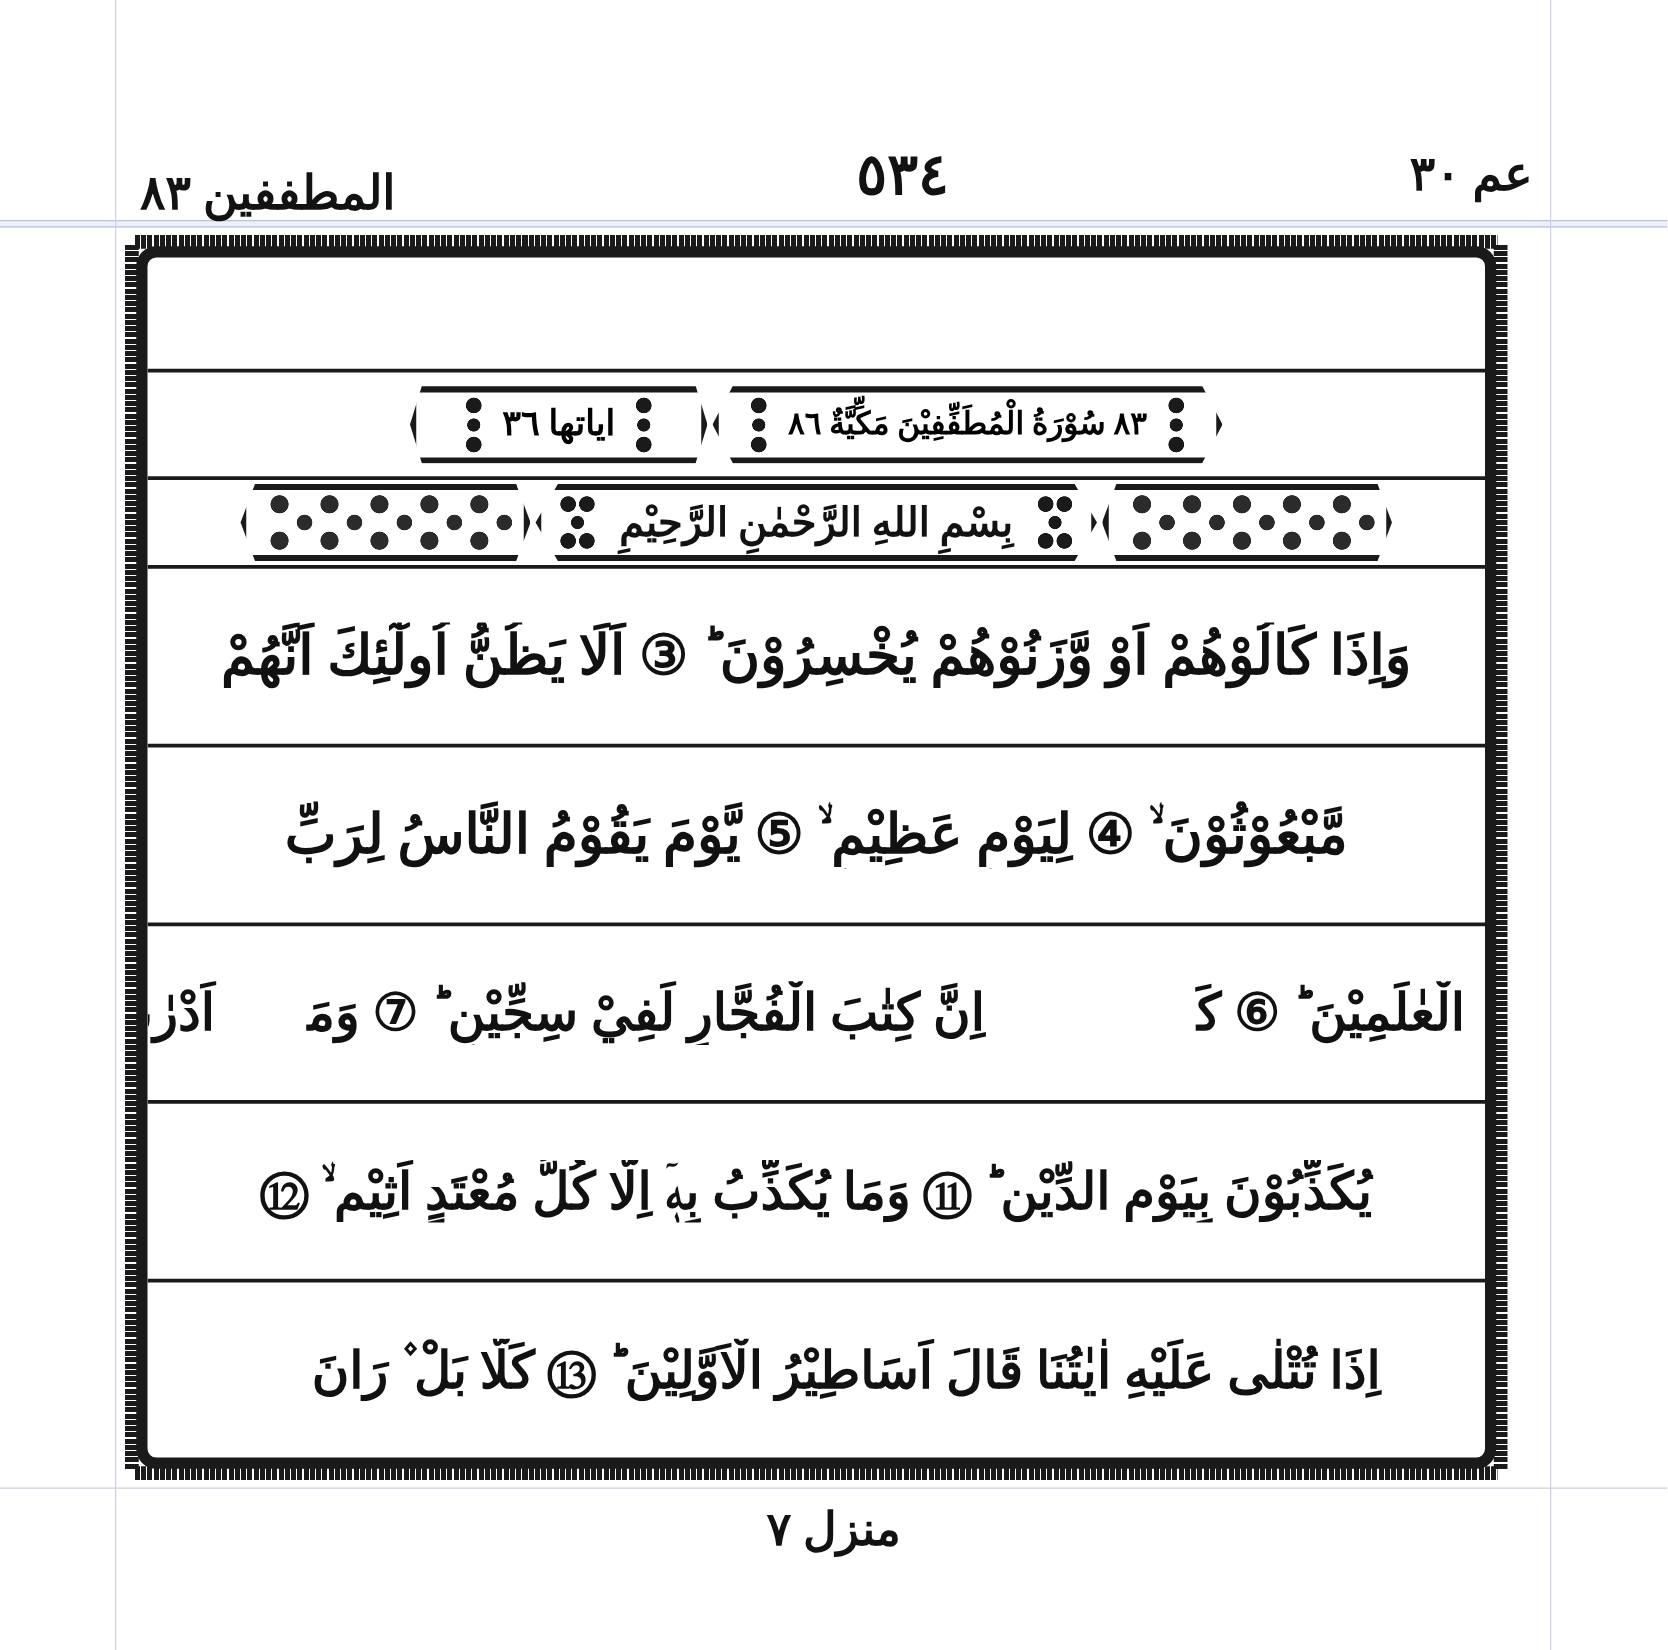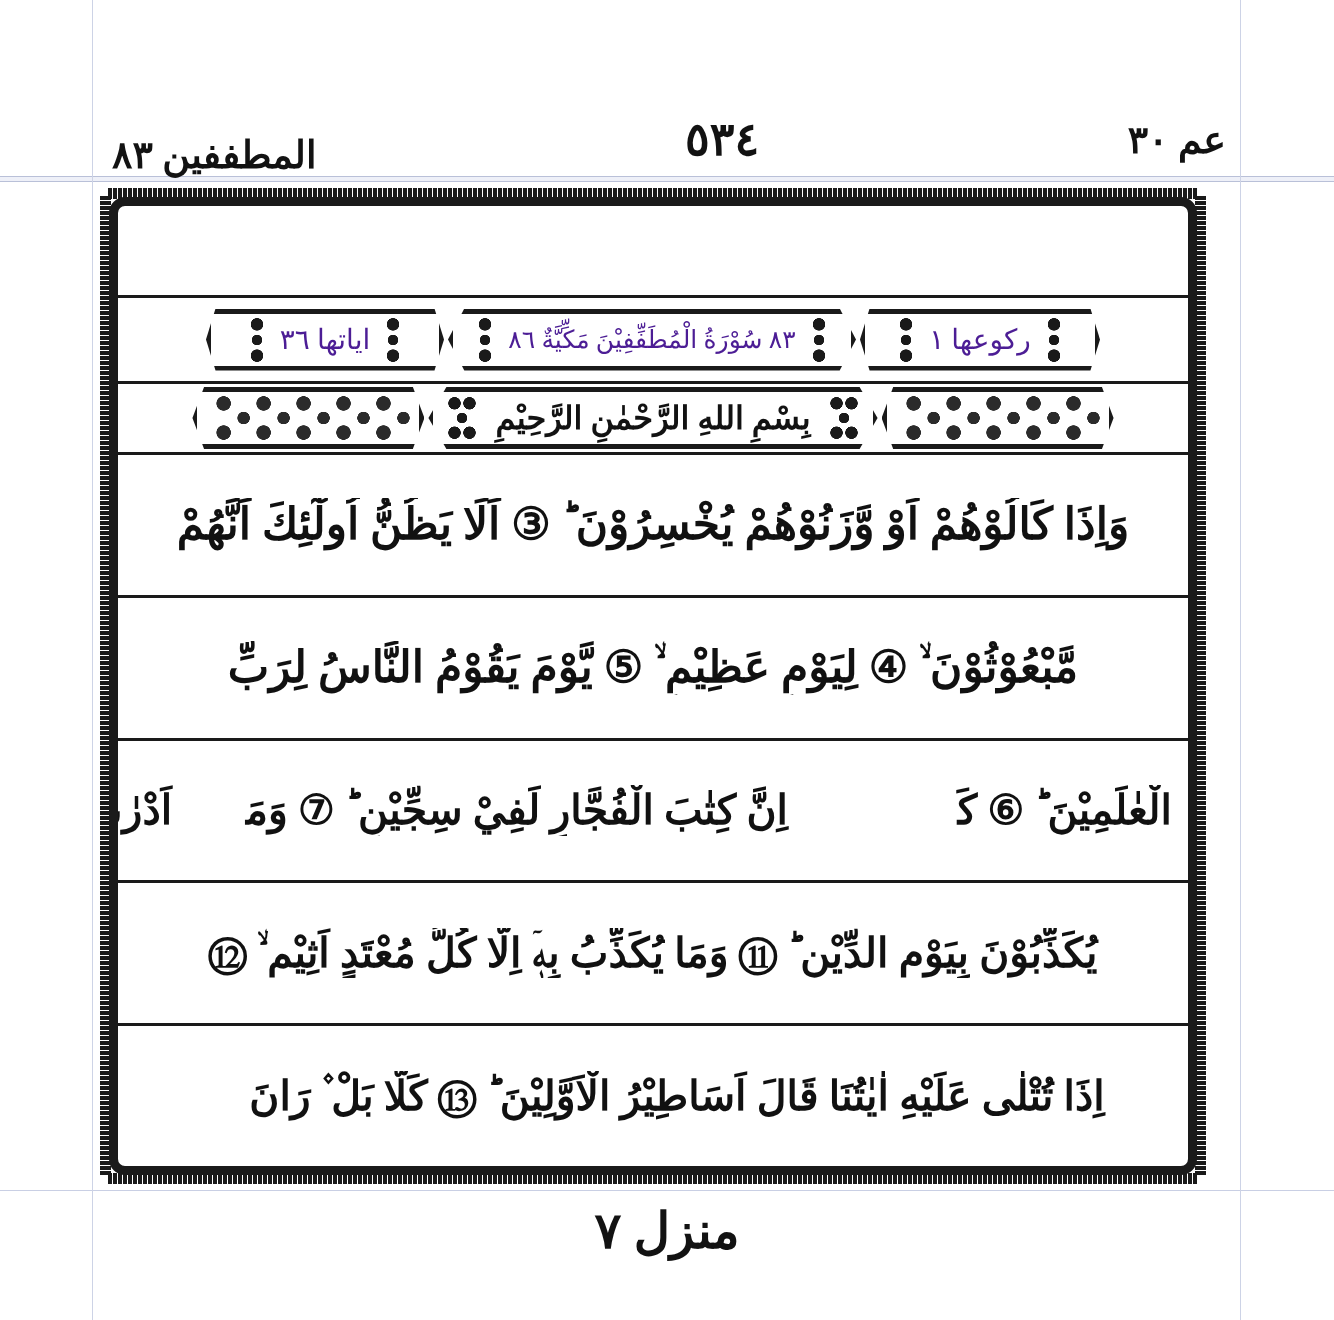--- a/index.html
+++ b/index.html
@@ -167,23 +167,23 @@
     justify-content: center;
     gap: 10px;
     padding: 0 8px;
     width: 100%;
     height: 100%;
     box-sizing: border-box;
   }
   .cart-text {
     font-family: "Liberation Serif", "DejaVu Serif", serif;
     font-size: 28px;
-    font-weight: 400;
+    font-weight: 700;
     white-space: nowrap;
-    color: #4c1d95;
+    color: #000000;
     line-height: 1;
   }
   .cart-text.small { font-size: 25px; }
 
   
   .floret {
     width: 26px;
     height: 46px;
     flex: 0 0 26px;
     background:
@@ -265,21 +265,21 @@
   
   .page-footer {
     position: absolute;
     top: 1202px;
     left: 0;
     width: 100%;
     text-align: center;
   }
   .footer-text {
     font-family: "Liberation Serif", "DejaVu Serif", serif;
-    font-size: 50px;
+    font-size: 37px;
     font-weight: 700;
     color: #121212;
     display: inline-block;
     direction: rtl;
     text-align: right;
   }
 </style>
 </head>
 <body>
 
@@ -317,27 +317,20 @@
           </div>
 
           <div class="cartouche hex" style="flex:0 0 408px;">
             <div class="cartouche-inner">
               <span class="floret"></span>
               <span class="cart-text small">٨٣ سُوْرَةُ الْمُطَفِّفِيْنَ مَكِّيَّةٌ ٨٦</span>
               <span class="floret"></span>
             </div>
           </div>
 
-          <div class="cartouche hex" style="flex:0 0 240px;">
-            <div class="cartouche-inner">
-              <span class="floret"></span>
-              <span class="cart-text">رکوعها ١</span>
-              <span class="floret"></span>
-            </div>
-          </div>
 
         </div>
       </div>
 
       <div class="row row-bismillah">
         <div class="banner">
           <div class="orn-panel"></div>
 
           <div class="cartouche hex bismillah-cart" style="flex:0 0 392px;">
             <div class="cartouche-inner">

